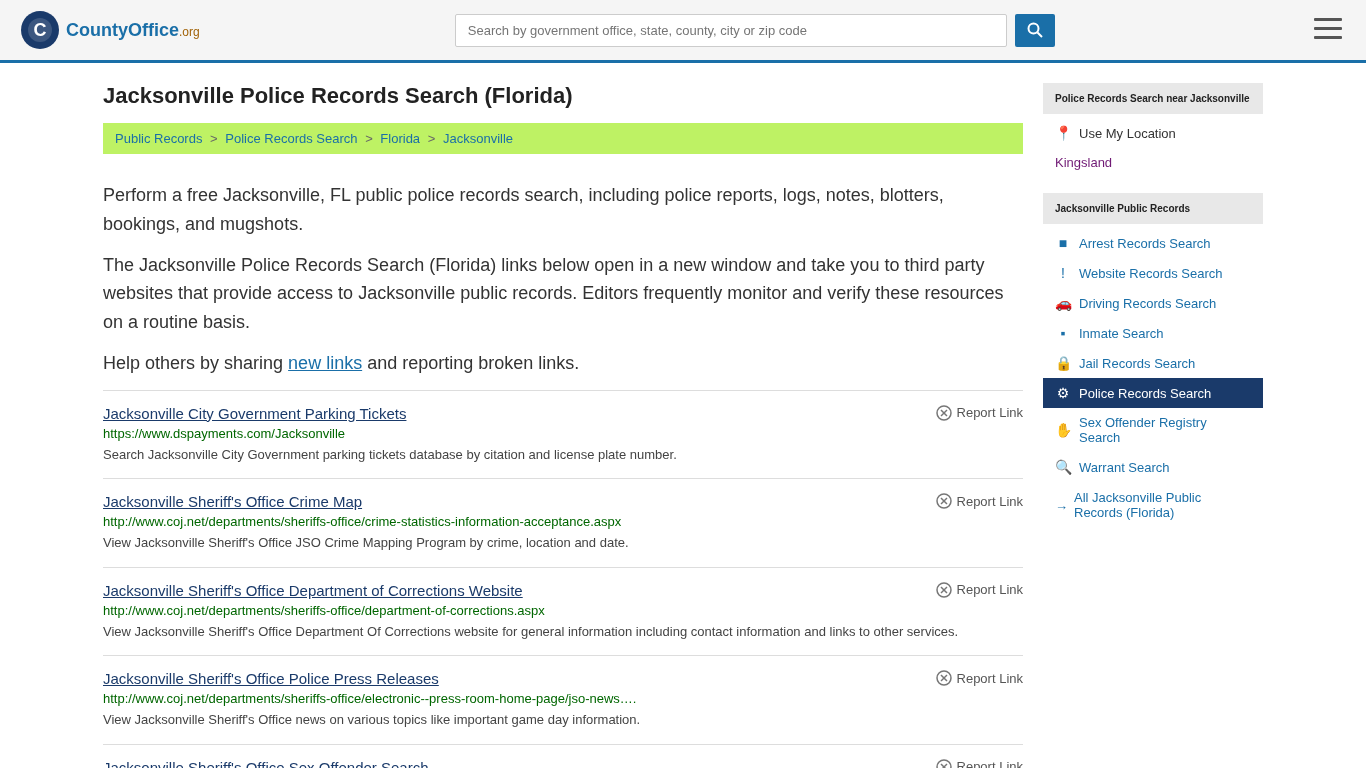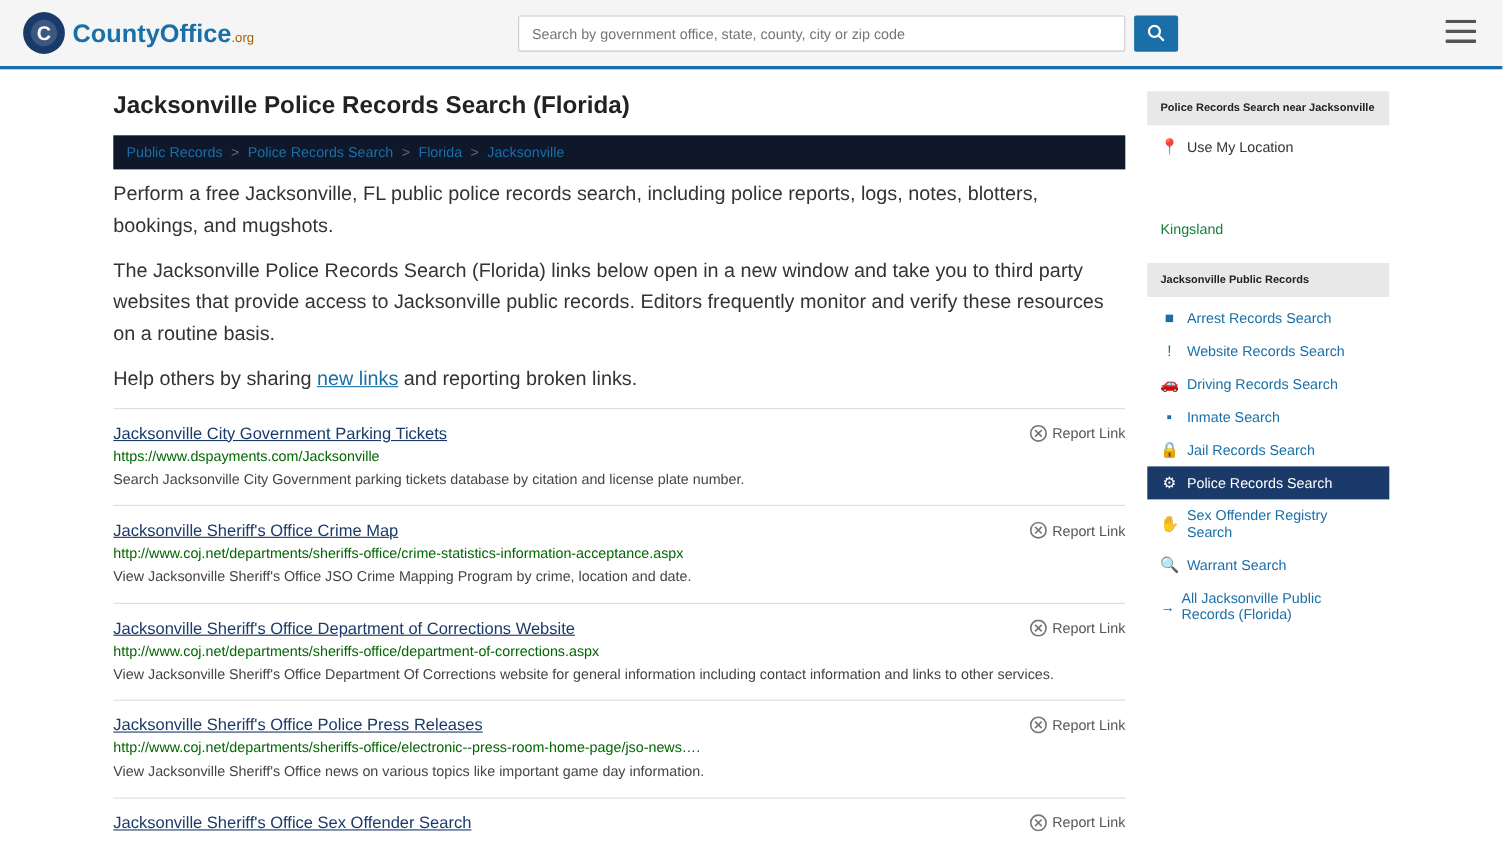--- a/index.html
+++ b/index.html
@@ -72,24 +72,24 @@
     
     .page-title {
       font-size: 22px;
       font-weight: bold;
       color: #222;
       margin-bottom: 14px;
     }
 
     
     .breadcrumb {
-      background: #0f172a;
+      background: #bef264;
       padding: 8px 12px;
       font-size: 13px;
-      margin-bottom: 8px;
+      margin-bottom: 27px;
       color: #555;
     }
     .breadcrumb a {
       color: #1a6fa8;
       text-decoration: none;
     }
     .breadcrumb span { color: #666; margin: 0 4px; }
 
     
     .description {
@@ -175,22 +175,21 @@
       width: 16px;
       text-align: center;
       flex-shrink: 0;
     }
     .sidebar-item.location {
       color: #333;
     }
     .sidebar-item.location .sidebar-icon { color: #333; }
     .sidebar-item.kingsland-item {
       padding-left: 12px;
-      color: #15803d;
-      margin-top: 46px;
+      color: #701a75;
     }
     .sidebar-all-records {
       display: flex;
       align-items: center;
       gap: 6px;
       padding: 8px 12px;
       font-size: 13px;
       color: #1a6fa8;
       cursor: pointer;
     }
@@ -199,21 +198,21 @@
 <body>
 
 <header class="header">
   <div class="logo-area">
     <svg class="logo-icon" viewBox="0 0 40 40">
       <circle cx="20" cy="20" r="19" fill="#1a3a6a"></circle>
       <circle cx="20" cy="20" r="12" fill="#fff" opacity="0.15"></circle>
       <text x="20" y="26" text-anchor="middle" fill="#fff" font-size="18" font-weight="bold">C</text>
     </svg>
     <div>
-      <span style="color:#1a6fa8;font-weight:bold;font-size:23px;">CountyOffice</span><span style="color:#a16207;font-size:12px;">.org</span>
+      <span style="color:#1a6fa8;font-weight:bold;font-size:18px;">CountyOffice</span><span style="color:#a16207;font-size:12px;">.org</span>
     </div>
   </div>
 
   <div class="search-bar-area">
     <input class="search-input" type="text" placeholder="Search by government office, state, county, city or zip code" style="">
     <button class="search-btn">
       <svg width="16" height="16" viewBox="0 0 16 16" fill="none">
         <circle cx="6.5" cy="6.5" r="5" stroke="white" stroke-width="2"></circle>
         <line x1="10.5" y1="10.5" x2="15" y2="15" stroke="white" stroke-width="2"></line>
       </svg>

